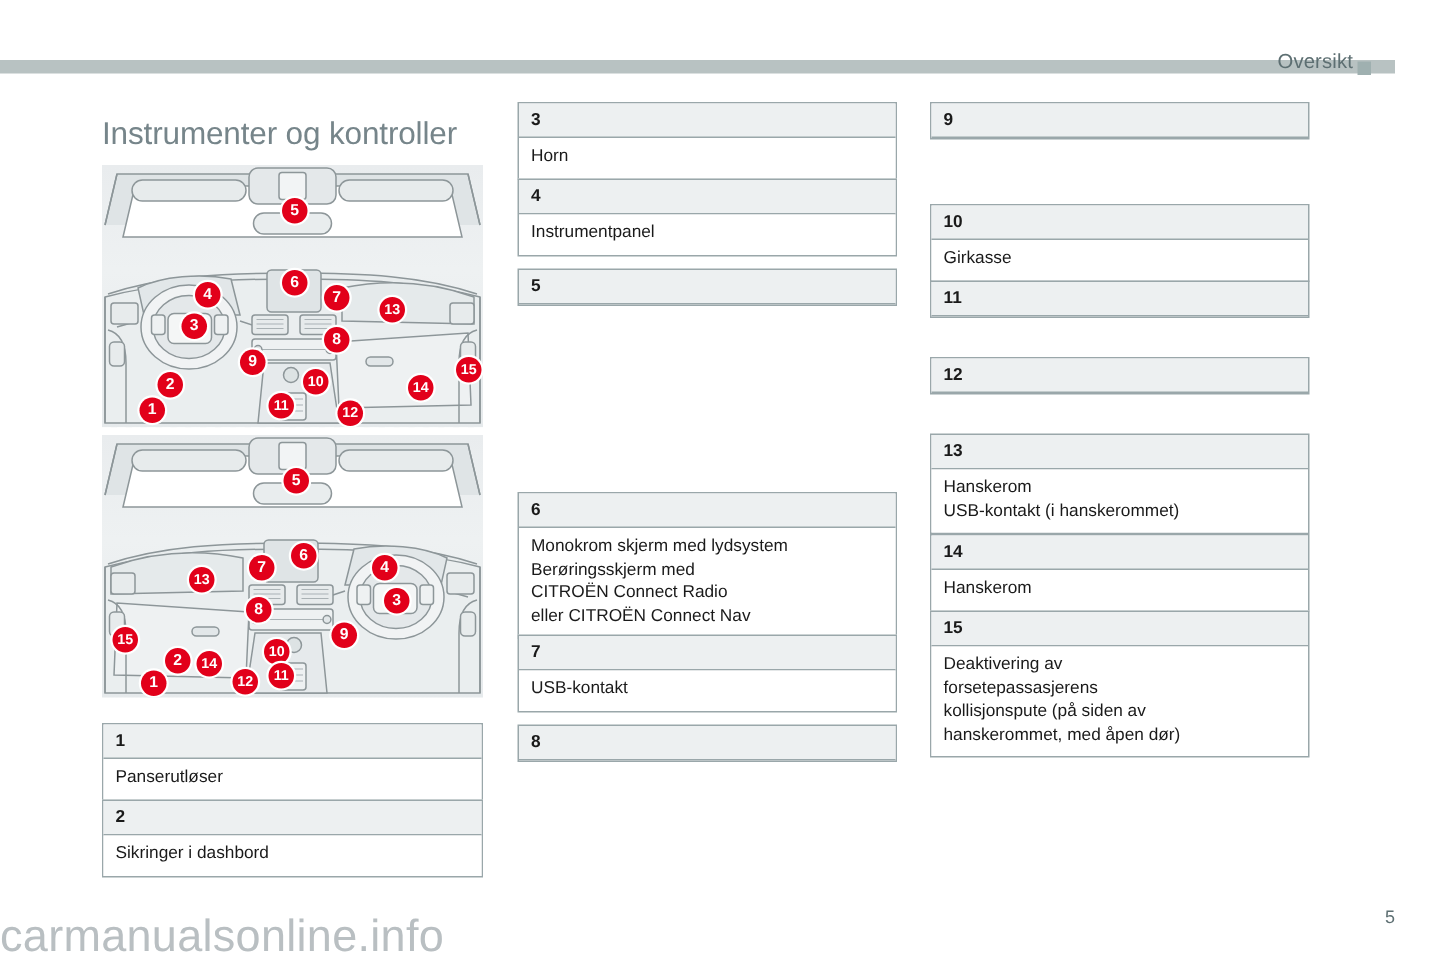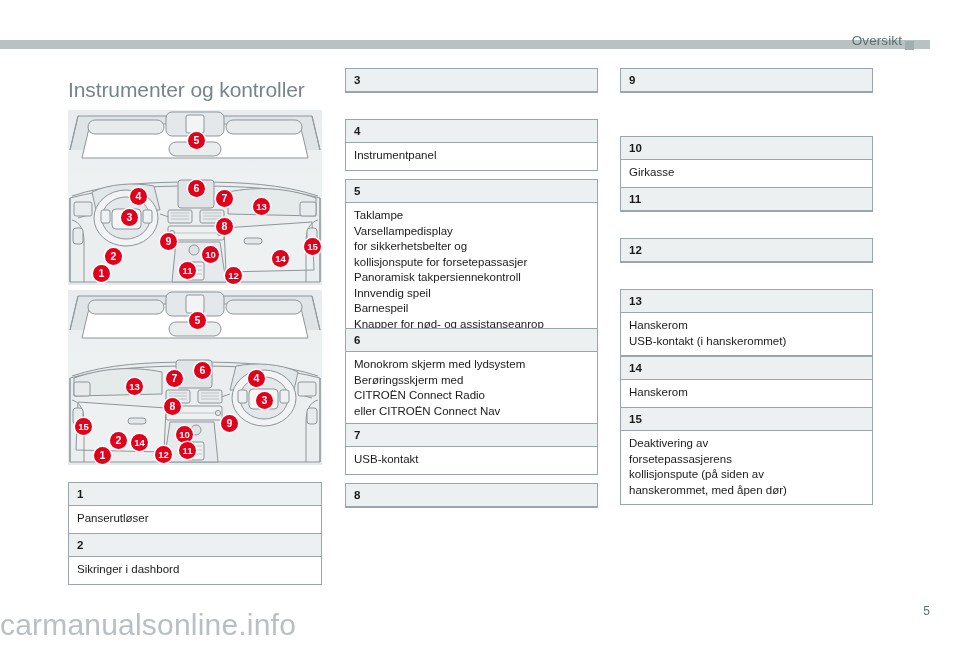--- a/index.html
+++ b/index.html
@@ -306,35 +306,28 @@
   <div class="th">1</div>
   <div class="td">Panserutløser</div>
 </div>
 <div class="tbl" style="left:68px; top:533px; width:254px;">
   <div class="th">2</div>
   <div class="td">Sikringer i dashbord</div>
 </div>
 
 <div class="tbl" style="left:345px; top:68px; width:253px;">
   <div class="th">3</div>
+  <div class="td">Horn</div>
 </div>
 <div class="tbl" style="left:345px; top:119px; width:253px;">
   <div class="th">4</div>
   <div class="td">Instrumentpanel</div>
 </div>
 <div class="tbl" style="left:345px; top:179px; width:253px;">
   <div class="th">5</div>
-  <div class="td">Taklampe
-Varsellampedisplay
-for sikkerhetsbelter og
-kollisjonspute for forsetepassasjer
-Panoramisk takpersiennekontroll
-Innvendig speil
-Barnespeil
-Knapper for nød- og assistanseanrop</div>
 </div>
 <div class="tbl" style="left:345px; top:328px; width:253px;">
   <div class="th">6</div>
   <div class="td">Monokrom skjerm med lydsystem
 Berøringsskjerm med
 CITROËN Connect Radio
 eller CITROËN Connect Nav</div>
 </div>
 <div class="tbl" style="left:345px; top:423px; width:253px;">
   <div class="th">7</div>

